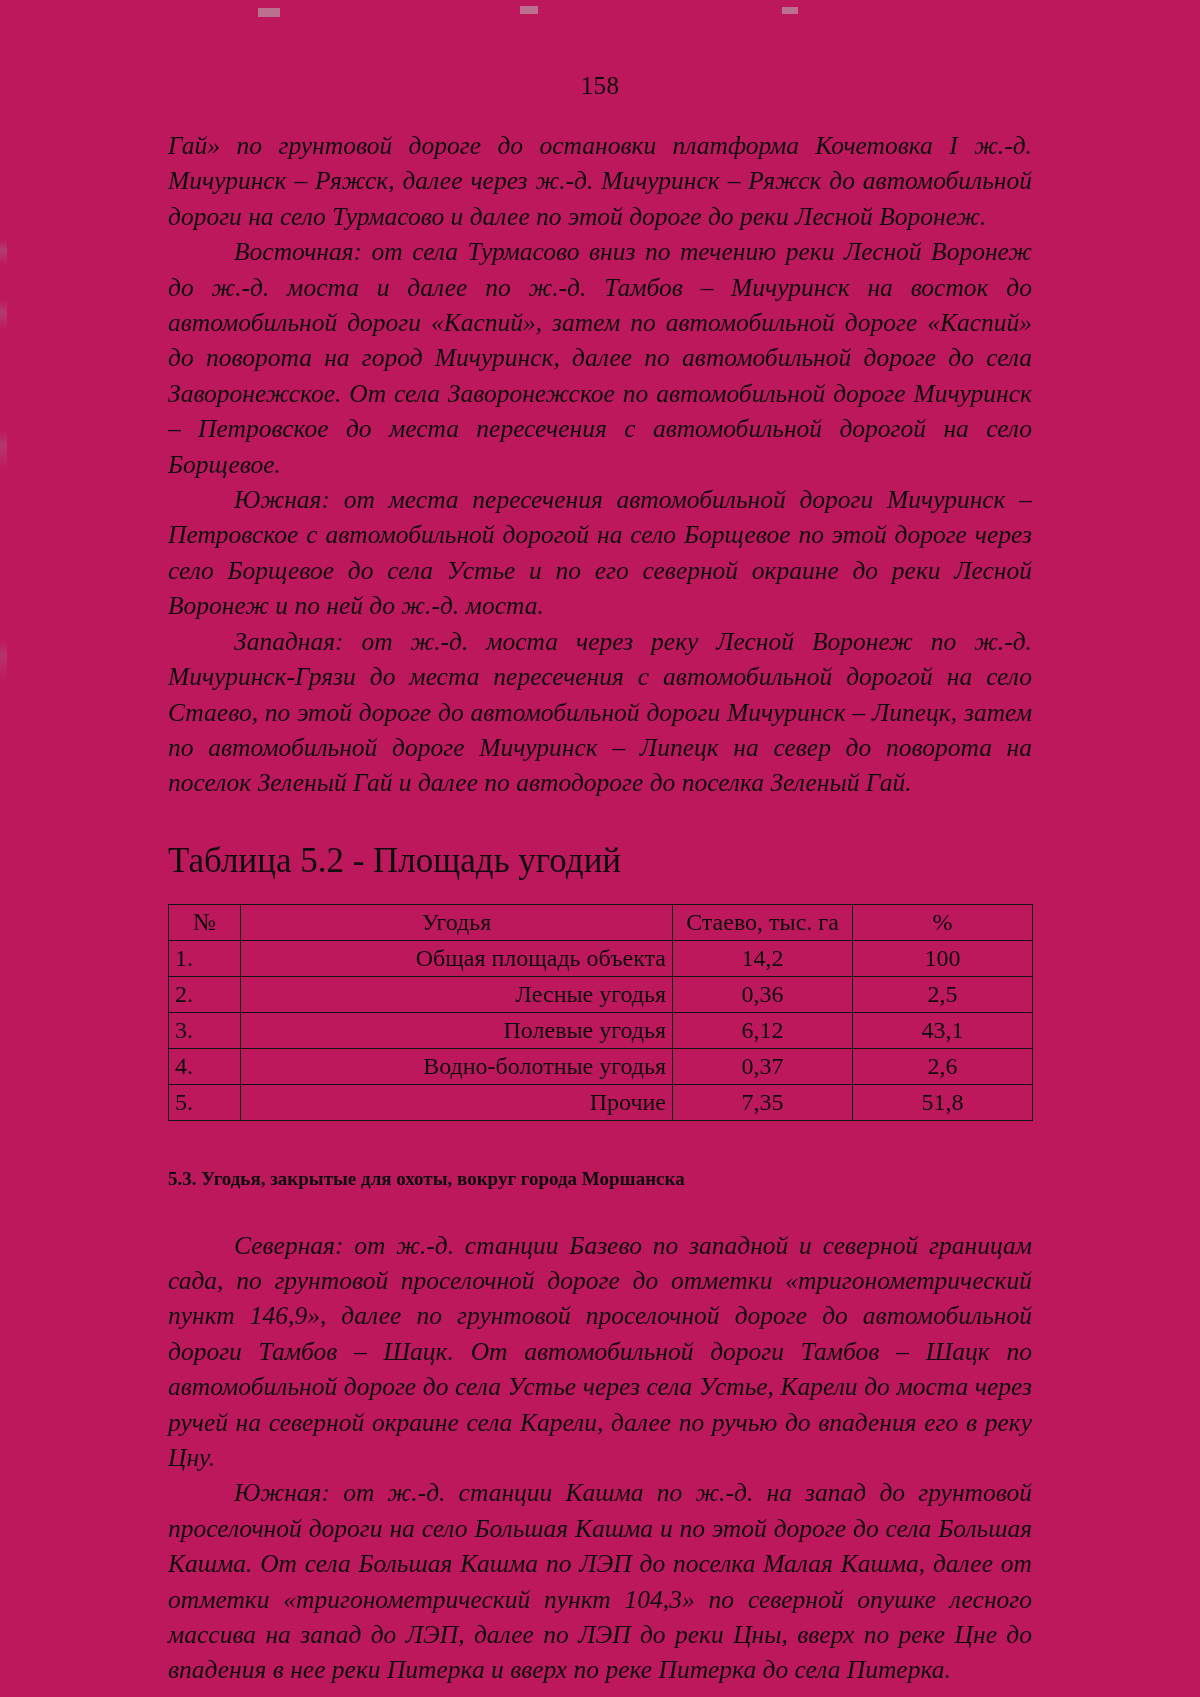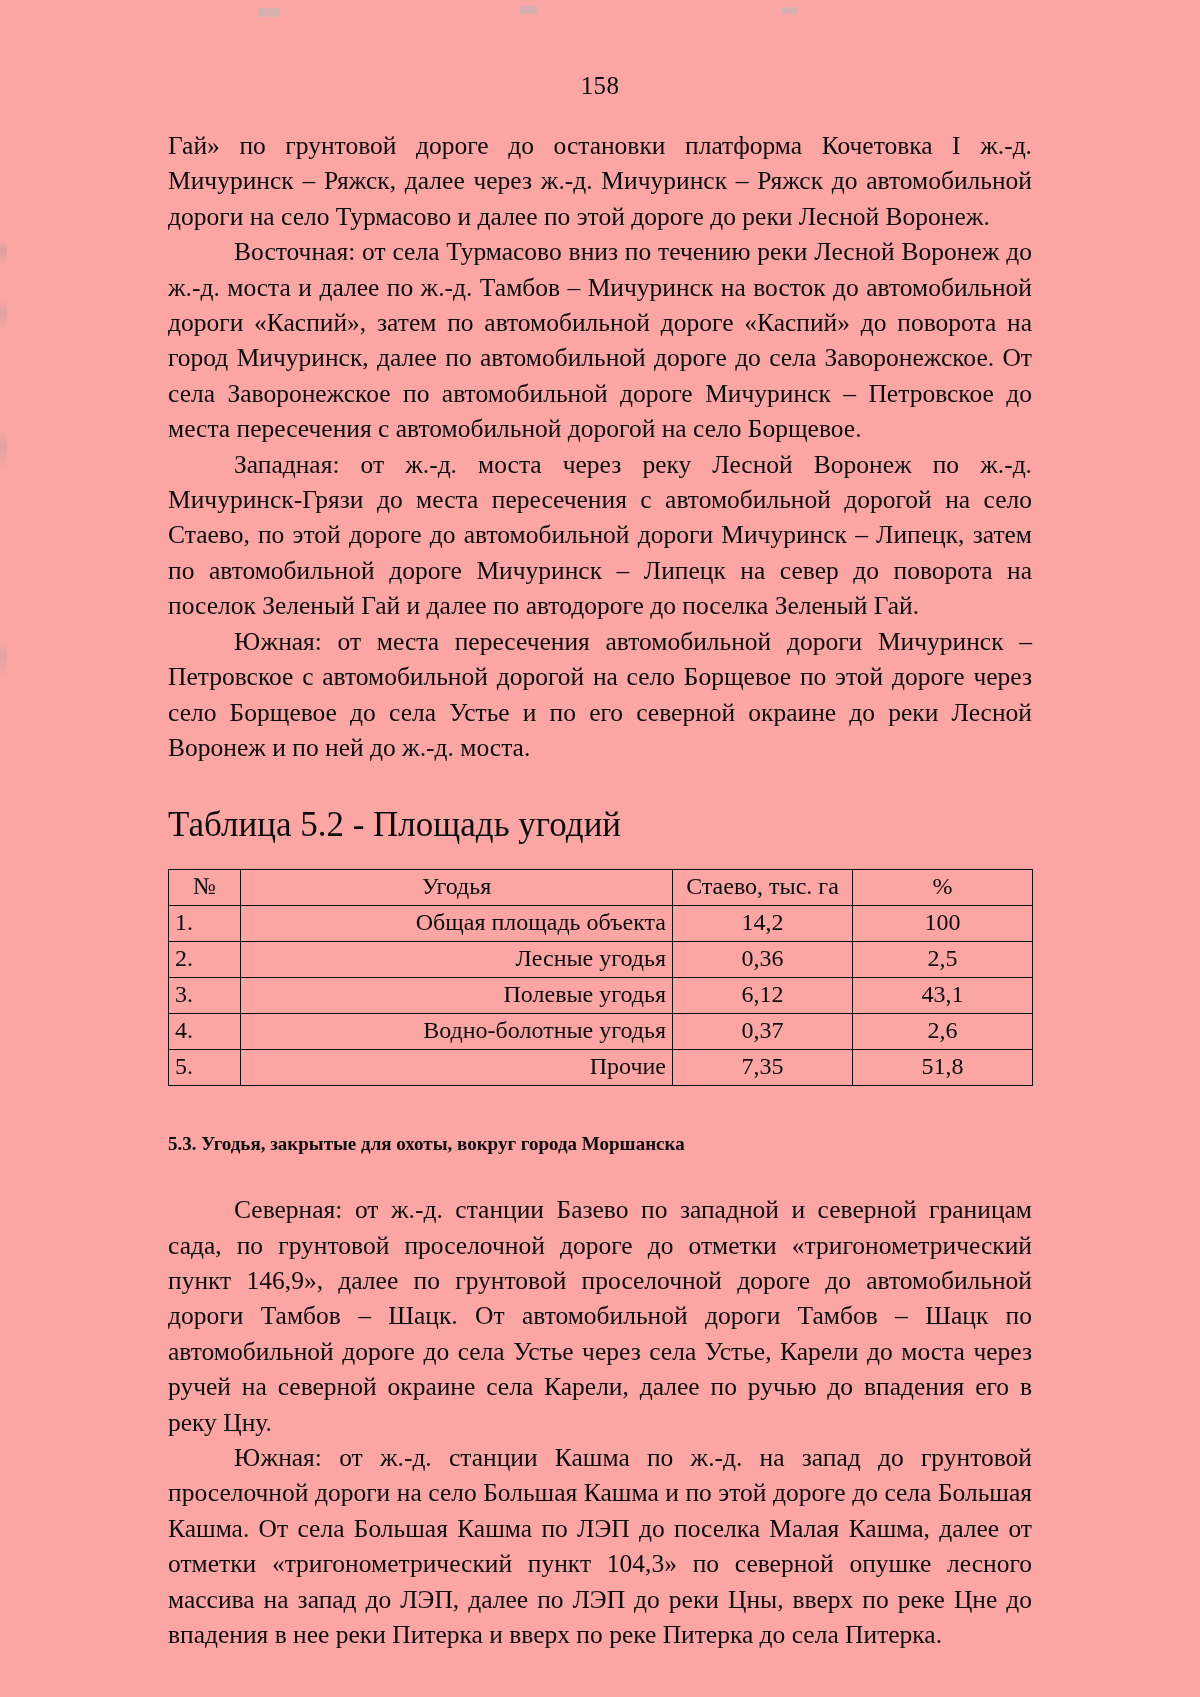--- a/index.html
+++ b/index.html
@@ -4,21 +4,21 @@
 <style>
   html, body {
     margin: 0;
     padding: 0;
     background: #ffffff;
   }
   .page {
     position: relative;
     width: 1200px;
     height: 1697px;
-    background: #fca5a5;
+    background: #be185d;
     font-family: "Liberation Serif", "DejaVu Serif", serif;
     color: #0d0d0d;
     overflow: hidden;
   }
 
   
   .scan-mark {
     position: absolute;
     background: #b9b9b9;
     opacity: 0.55;
@@ -63,20 +63,21 @@
     width: 864px;
   }
 
   p.body {
     margin: 0;
     font-size: 25.5px;
     line-height: 35.4px;
     text-align: justify;
     text-justify: inter-word;
     hyphens: none;
+    font-style: italic;
   }
   p.body.indent {
     text-indent: 66px;
   }
 
   .tbl-caption {
     margin: 0;
     font-size: 35px;
     line-height: 35.4px;
     padding-top: 42px;
@@ -131,23 +132,23 @@
   <div class="scan-mark" style="left:782px;  top:7px;  width:16px; height:7px;"></div>
 
   <div class="pageno">158</div>
 
   <div class="content">
 
     <p class="body">Гай» по грунтовой дороге до остановки платформа Кочетовка I ж.-д. Мичуринск – Ряжск, далее через ж.-д. Мичуринск – Ряжск до автомобильной дороги на село Турмасово и далее по этой дороге до реки Лесной Воронеж.</p>
 
     <p class="body indent">Восточная: от села Турмасово вниз по течению реки Лесной Воронеж до ж.-д. моста и далее по ж.-д. Тамбов – Мичуринск на восток до автомобильной дороги «Каспий», затем по автомобильной дороге «Каспий» до поворота на город Мичуринск, далее по автомобильной дороге до села Заворонежское. От села Заворонежское по автомобильной дороге Мичуринск – Петровское до места пересечения с автомобильной дорогой на село Борщевое.</p>
 
+    <p class="body indent">Южная: от места пересечения автомобильной дороги Мичуринск – Петровское с автомобильной дорогой на село Борщевое по этой дороге через село Борщевое до села Устье и по его северной окраине до реки Лесной Воронеж и по ней до ж.-д. моста.</p>
+
     <p class="body indent">Западная: от ж.-д. моста через реку Лесной Воронеж по ж.-д. Мичуринск-Грязи до места пересечения с автомобильной дорогой на село Стаево, по этой дороге до автомобильной дороги Мичуринск – Липецк, затем по автомобильной дороге Мичуринск – Липецк на север до поворота на поселок Зеленый Гай и далее по автодороге до поселка Зеленый Гай.</p>
-
-    <p class="body indent">Южная: от места пересечения автомобильной дороги Мичуринск – Петровское с автомобильной дорогой на село Борщевое по этой дороге через село Борщевое до села Устье и по его северной окраине до реки Лесной Воронеж и по ней до ж.-д. моста.</p>
 
     <p class="tbl-caption">Таблица 5.2 - Площадь угодий</p>
 
     <table class="areas">
       <colgroup>
         <col class="c-no">
           <col class="c-name">
           <col class="c-area">
           <col class="c-pct">
       </colgroup>

